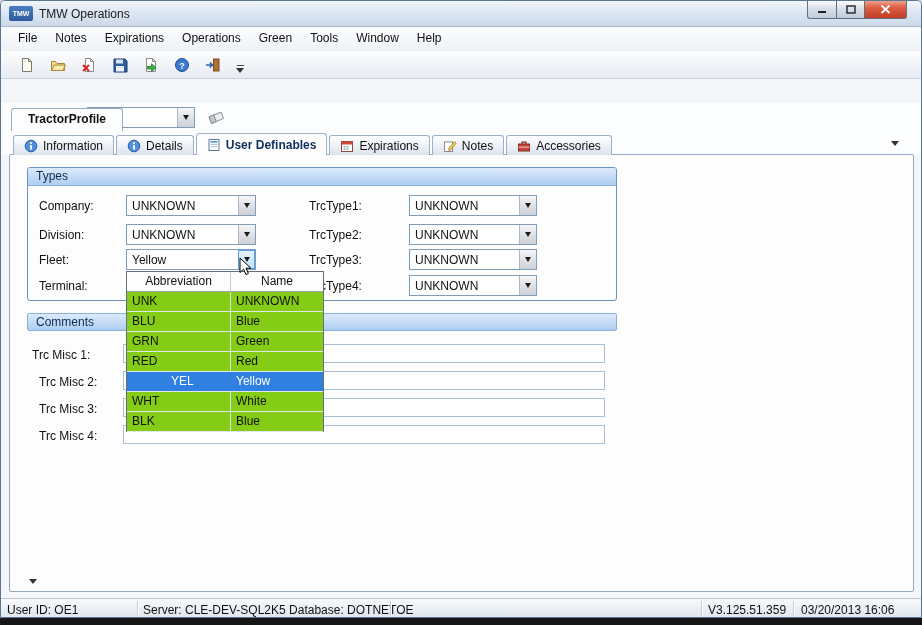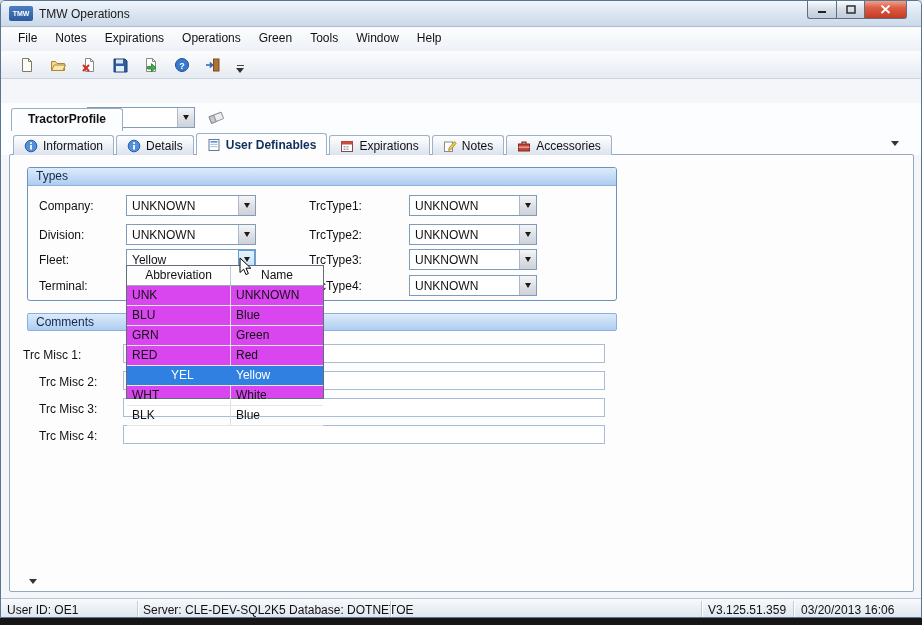--- a/index.html
+++ b/index.html
@@ -75,22 +75,22 @@
                   border-radius:2px 2px 0 0; color:#10294d; padding-left:8px; line-height:17px; }
   .comments-header { position:absolute; left:26px; top:312px; width:590px; height:18px;
                      background:linear-gradient(#dcebfb,#aecdf1); border:1px solid #8cb0dc; border-radius:2px;
                      color:#10294d; padding-left:8px; line-height:16px; }
 
   .fld-label { position:absolute; }
   .text-input { position:absolute; height:19px; border:1px solid #a9bed6; background:#fff;
                 font-family:"Liberation Sans",sans-serif; font-size:12px; padding:0 4px; }
 
   
-  .dd-grid { position:absolute; left:125px; top:264px; width:198px; height:134px;
-             background:#d946ef; border:1px solid #646e7a; z-index:40; }
+  .dd-grid { position:absolute; left:125px; top:270px; width:198px; height:161px;
+             background:#84cc16; border:1px solid #646e7a; z-index:40; }
   .dd-header { display:flex; height:20px; border-bottom:1px solid #9aa5b1; background:#fdfdfd; }
   .dd-header .c1 { width:104px; border-right:1px solid #c4cbd4; text-align:center; line-height:19px; }
   .dd-header .c2 { flex:1; text-align:center; line-height:19px; }
   .dd-row { display:flex; height:20px; border-bottom:1px solid #e4e6ea; }
   .dd-row .c1 { width:104px; border-right:1px solid #dde1e6; padding-left:5px; line-height:19px; }
   .dd-row .c2 { flex:1; padding-left:5px; line-height:19px; }
   .dd-row.selected { background:#2f80e0; color:#fff; }
   .dd-row.selected .c1 { border-right-color:#2f80e0;padding-left:44px; }
 
   .collapse-btn { position:absolute; left:24px; top:573px; width:16px; height:14px;
@@ -338,21 +338,21 @@
   <span class="fld-label" style="left:308px; top:278px;">TrcType4:</span>
   <div class="combo" style="left:408px; top:274px; width:128px;">
     <span class="val">UNKNOWN</span>
     <div class="btn">
         <div class="tri-down"></div>
       </div>
   </div>
 
   <div class="comments-header">Comments</div>
 
-  <span class="fld-label" style="left:22px; top:347px;">Trc Misc 1:</span>
+  <span class="fld-label" style="left:31px; top:347px;">Trc Misc 1:</span>
   <input class="text-input" style="left: 122px; top: 343px; width: 482px;" value="">
   <span class="fld-label" style="left:38px; top:374px;">Trc Misc 2:</span>
   <input class="text-input" style="left: 122px; top: 370px; width: 482px;" value="">
   <span class="fld-label" style="left:38px; top:401px;">Trc Misc 3:</span>
   <input class="text-input" style="left: 122px; top: 397px; width: 482px;" value="">
   <span class="fld-label" style="left:38px; top:428px;">Trc Misc 4:</span>
   <input class="text-input" style="left: 122px; top: 424px; width: 482px;" value="">
 
   <div class="dd-grid">
     <div class="dd-header">

